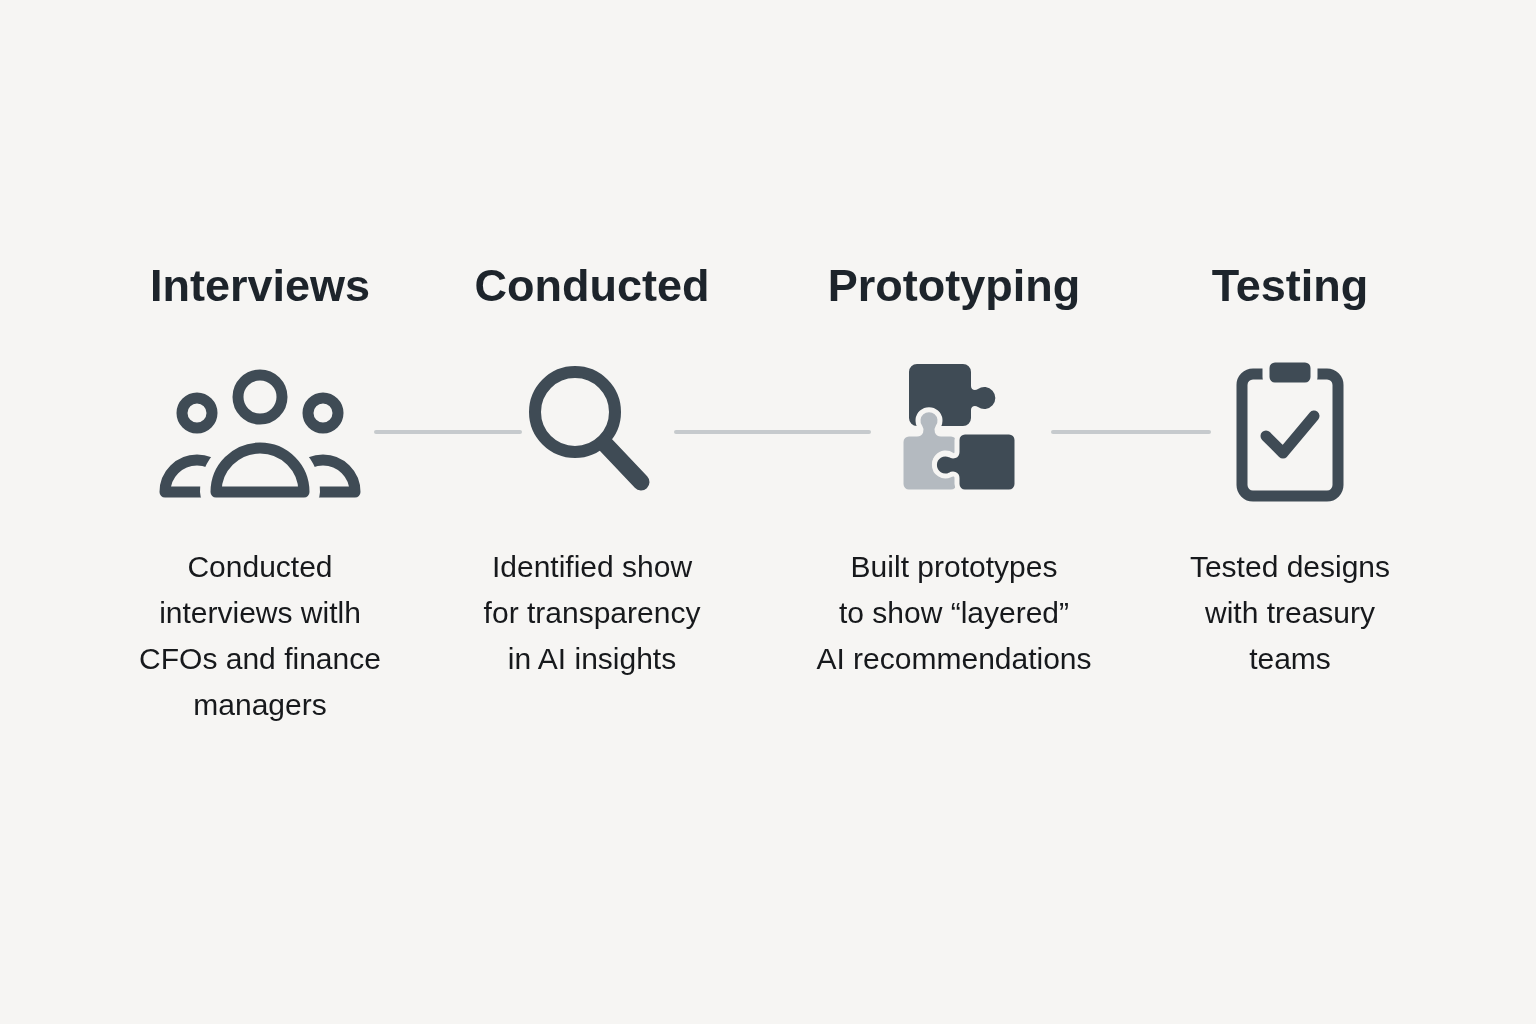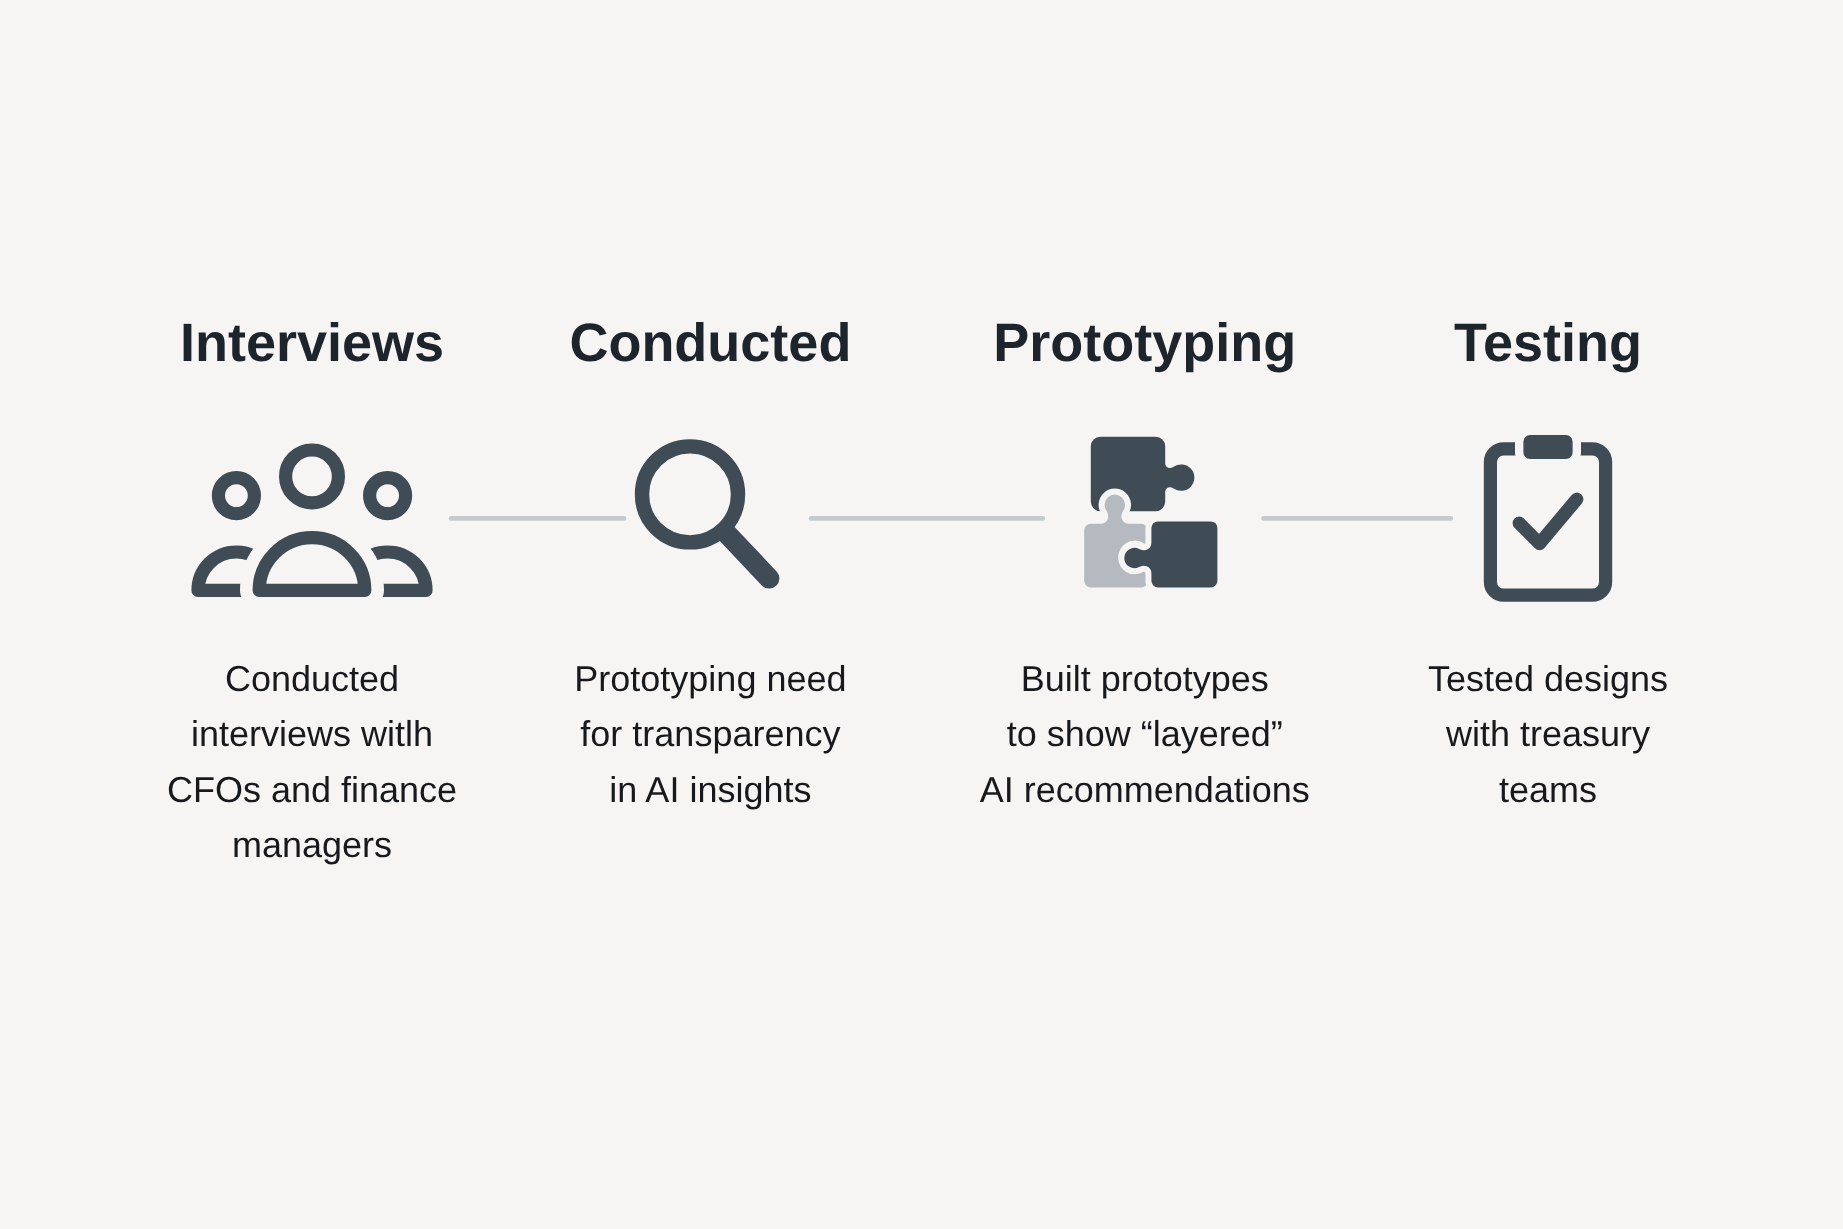--- a/index.html
+++ b/index.html
@@ -107,21 +107,21 @@
   </section>
 
   <section class="step s2">
     <h2>Conducted</h2>
     <div class="icon-box">
       <svg width="150" height="150" viewBox="0 0 150 150" aria-hidden="true">
         <circle class="ic-stroke" cx="58" cy="56" r="40" stroke-width="12"></circle>
         <line class="ic-stroke" x1="88" y1="88" x2="124" y2="126" stroke-width="17" stroke-linecap="round"></line>
       </svg>
     </div>
-    <p class="desc">Prototyping need
+    <p class="desc">Identified show
 for transparency
 in AI insights</p>
   </section>
 
   <section class="step s3">
     <h2>Prototyping</h2>
     <div class="icon-box">
       <svg width="150" height="150" viewBox="0 0 150 150" aria-hidden="true">
 
         <path class="ic-fill" d="M38,8 h46 a8,8 0 0 1 8,8 v14 c0,4 4,5 7,3 a11,11 0 1 1 0,18 c-3,-2 -7,-1 -7,3 v8 a8,8 0 0 1 -8,8 h-46 a8,8 0 0 1 -8,-8 v-46 a8,8 0 0 1 8,-8 z"></path>

